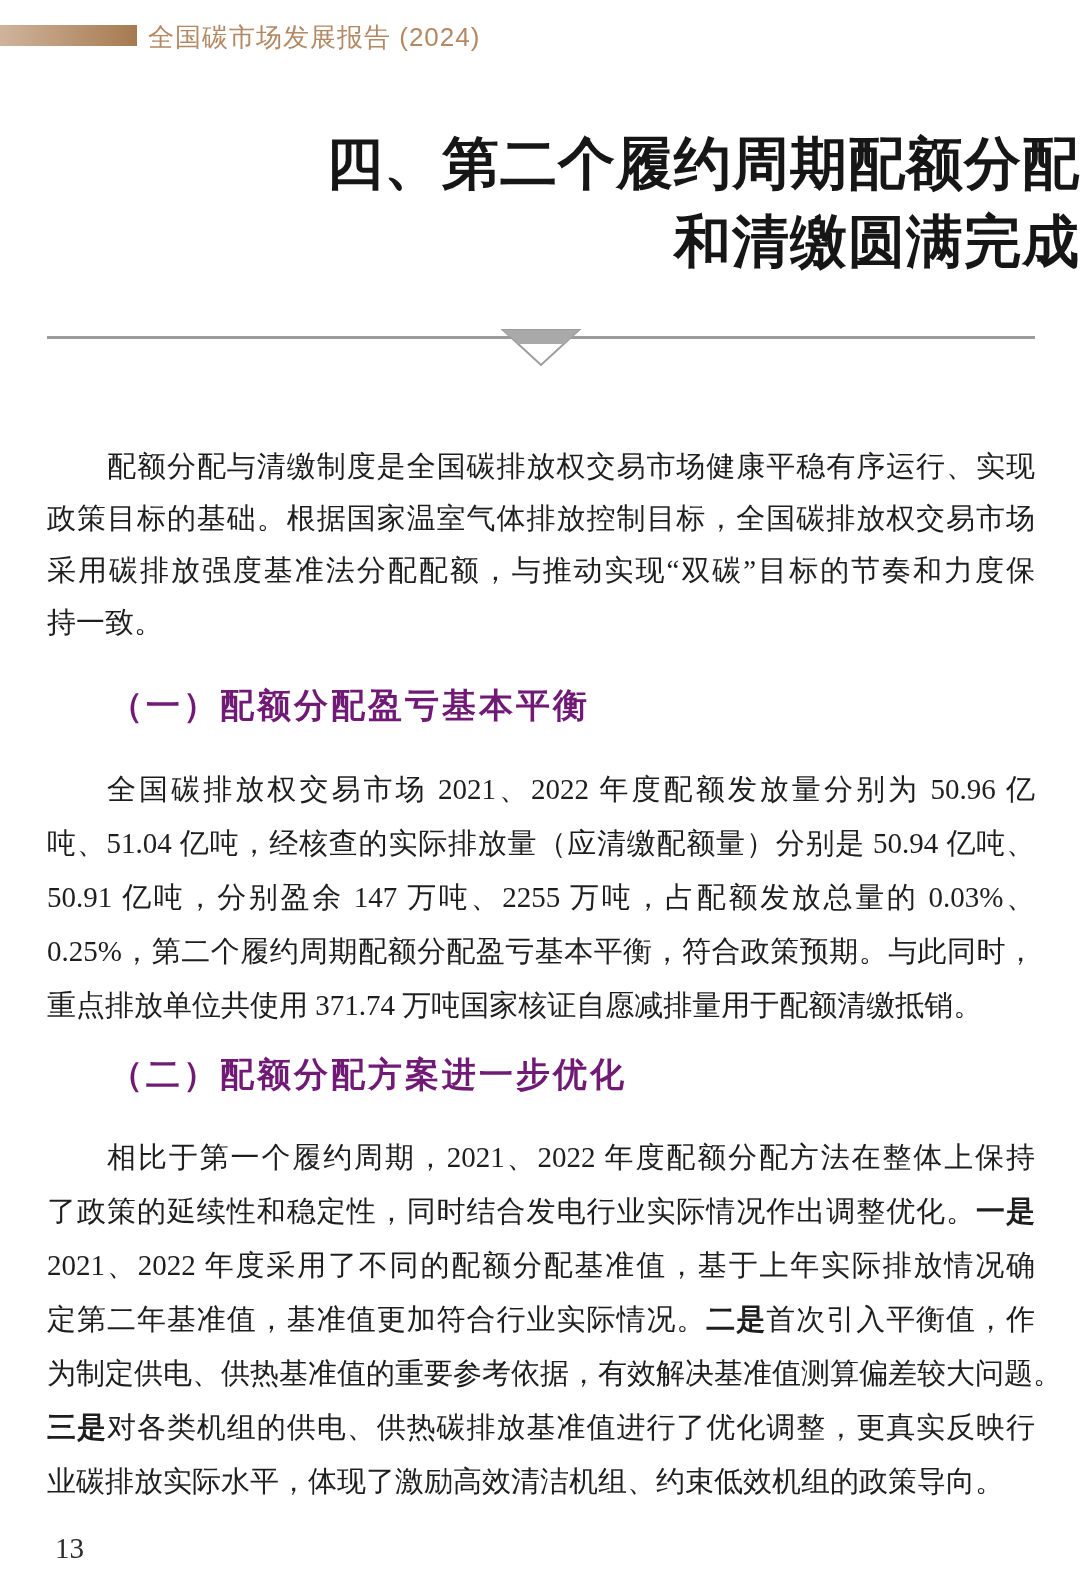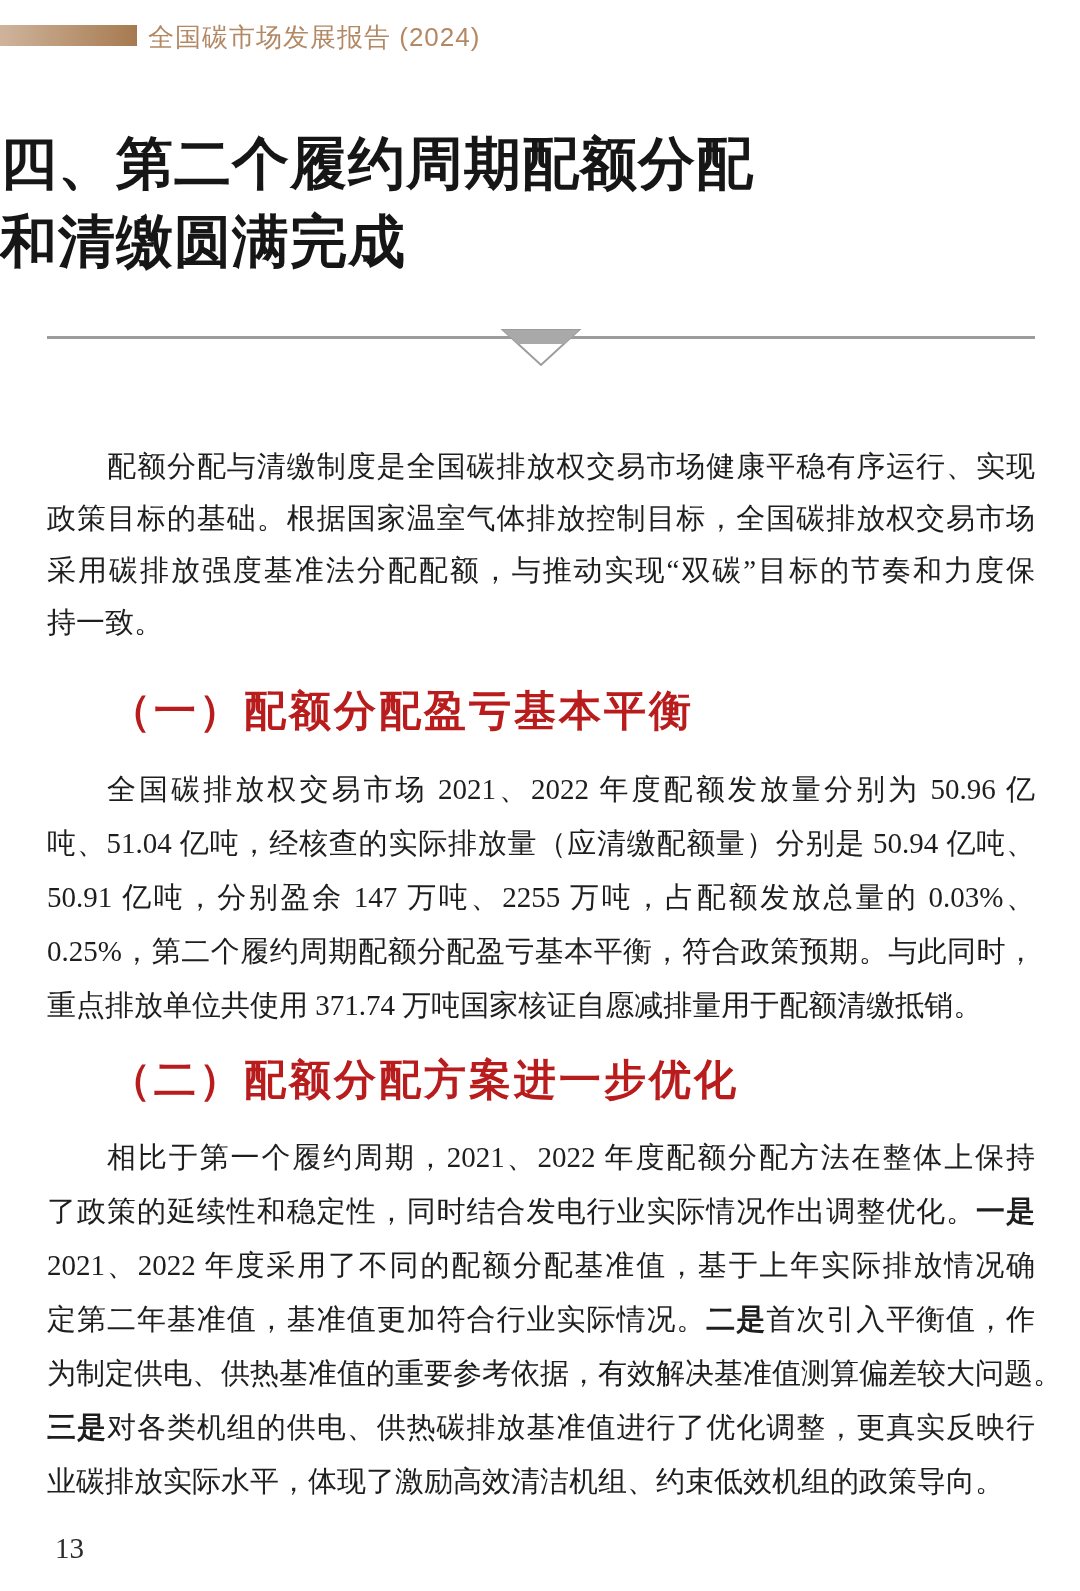--- a/index.html
+++ b/index.html
@@ -33,21 +33,21 @@
     font-family:"Liberation Sans","DejaVu Sans",sans-serif;
     font-size:26px;
     color:var(--header-text);
     letter-spacing:1px;
   }
   
   .doc-title{
     position:absolute;
     left:0;top:125px;
     width:100%;
-    text-align:left;
+    text-align:right;
     font-size:57px;
     font-weight:700;
     line-height:78px;
     color:#161616;
     letter-spacing:1px;
   }
   
   .divider{
     position:absolute;
     left:47px;right:45px;top:336px;
@@ -81,24 +81,24 @@
   }
   .para.wide .line{line-height:54px;}
   .para .line.indent{text-indent:60px;}
   .para .line.last{text-align-last:left;}
   .para b{font-weight:700;}
   .section-heading{
     position:absolute;
     left:47px;
     width:988px;
     padding-left:62px;
-    font-size:42px;
+    font-size:34px;
     font-weight:700;
     letter-spacing:3px;
-    color:#b91c1c;
+    color:#701a75;
   }
   #intro{top:440px;}
   #heading-1{top:683px;}
   #para-1{top:762px;}
   #heading-2{top:1052px;}
   #para-2{top:1130px;}
   .page-number{
     position:absolute;
     left:55px;top:1532px;
     font-size:29px;

